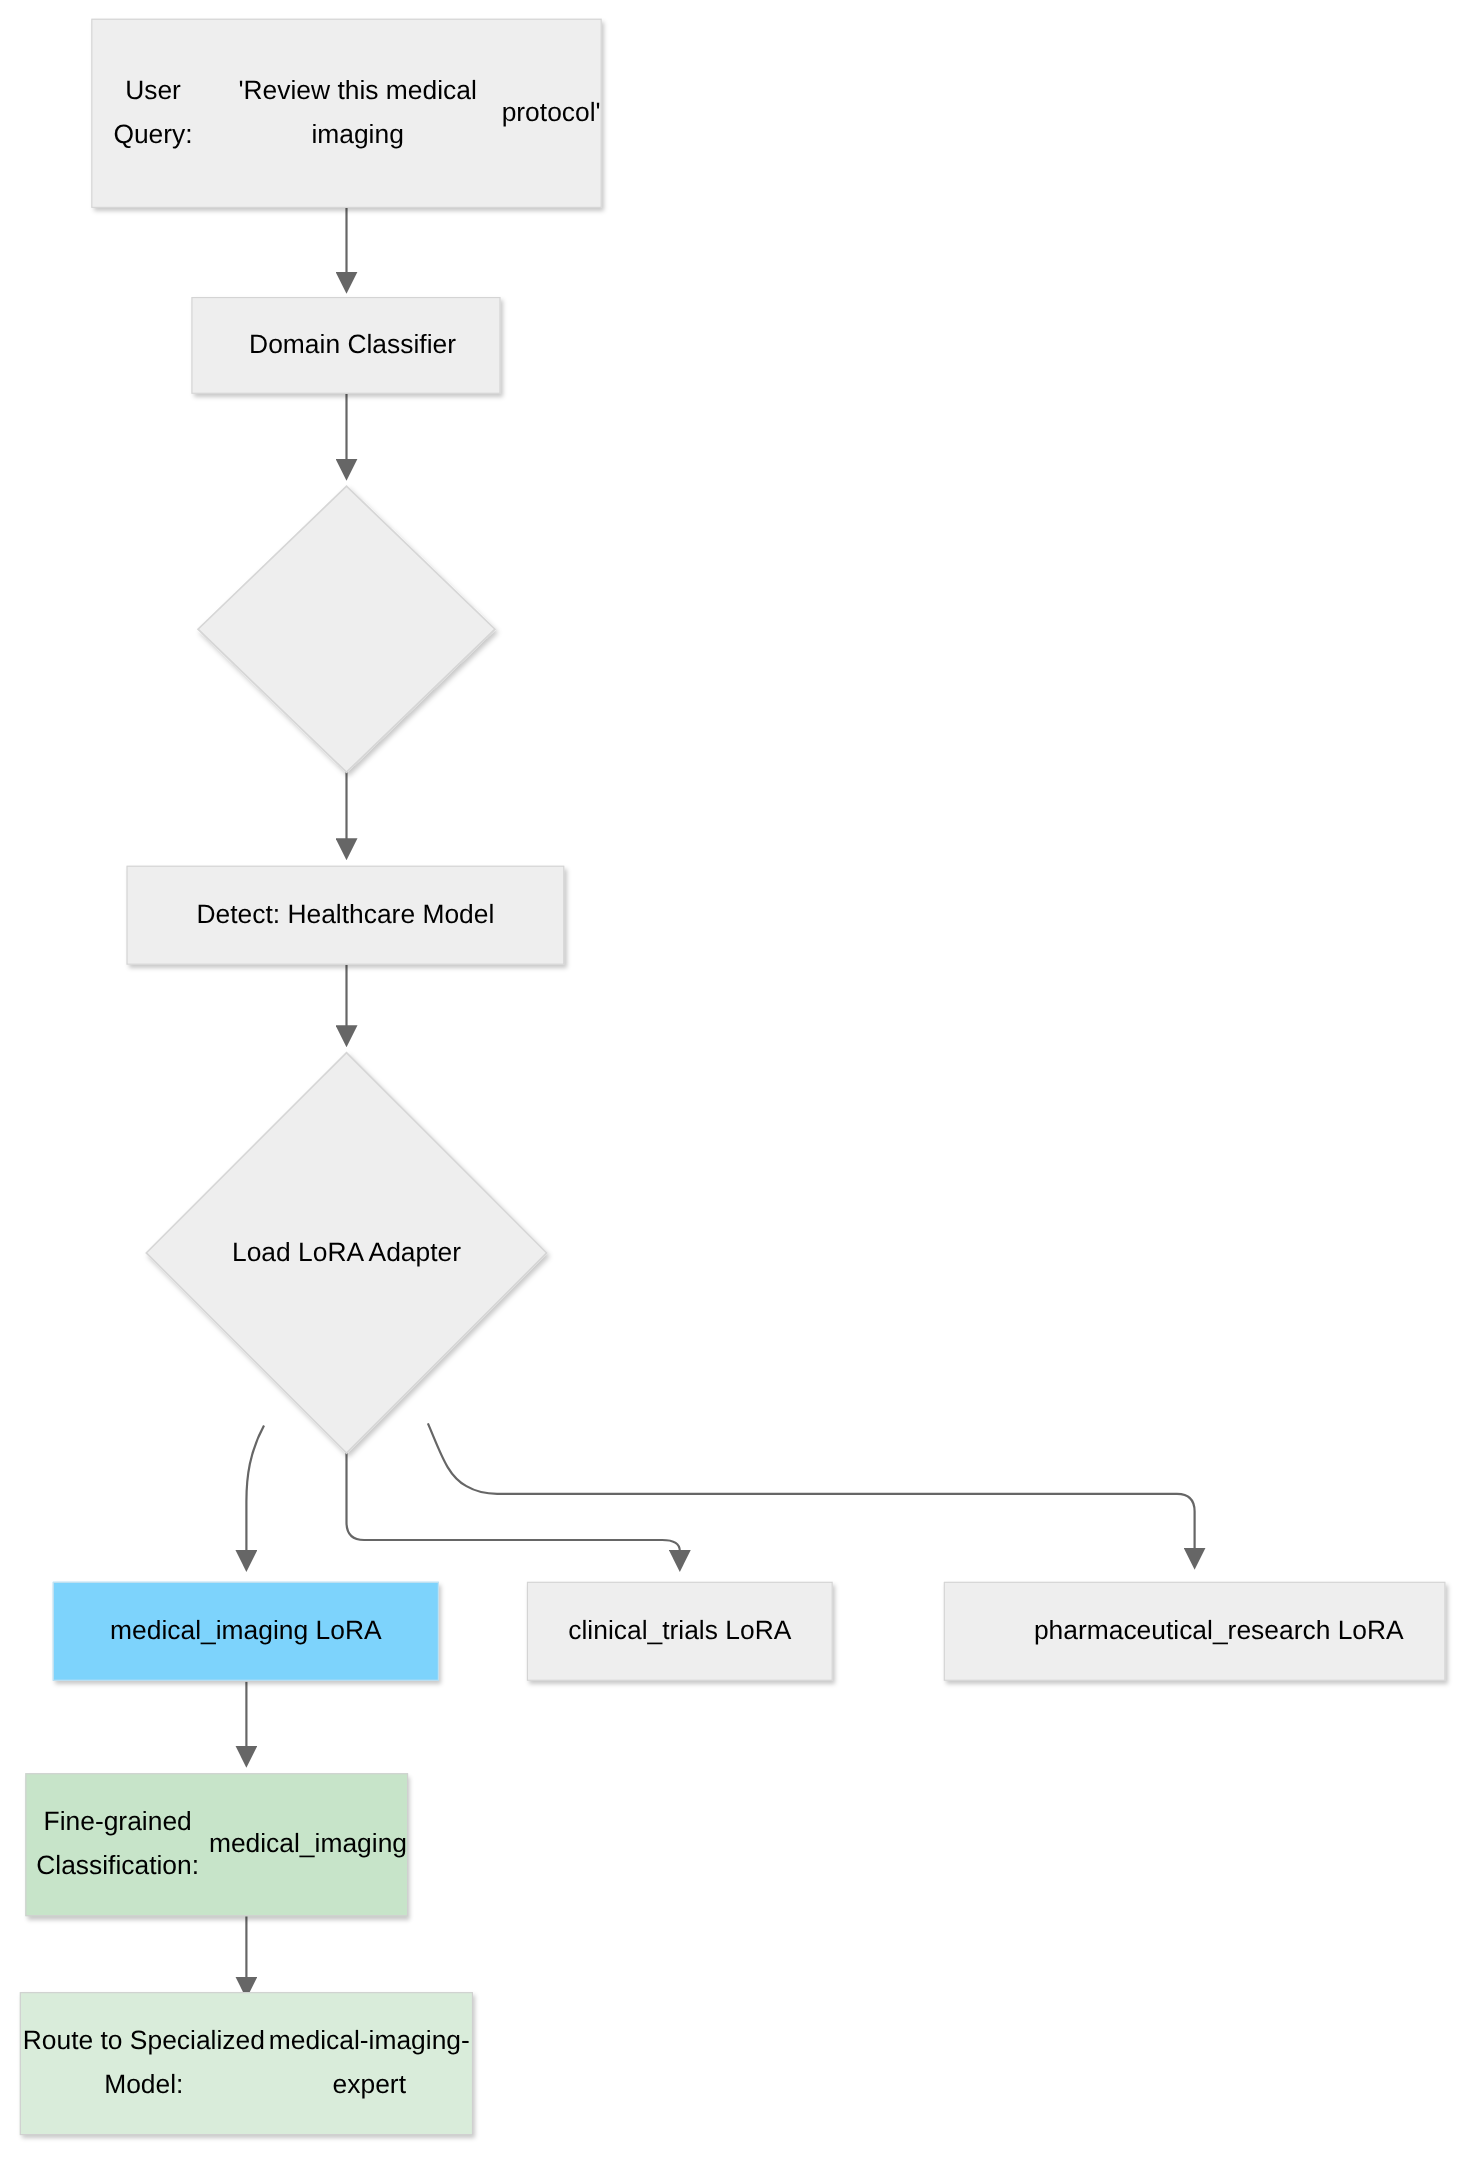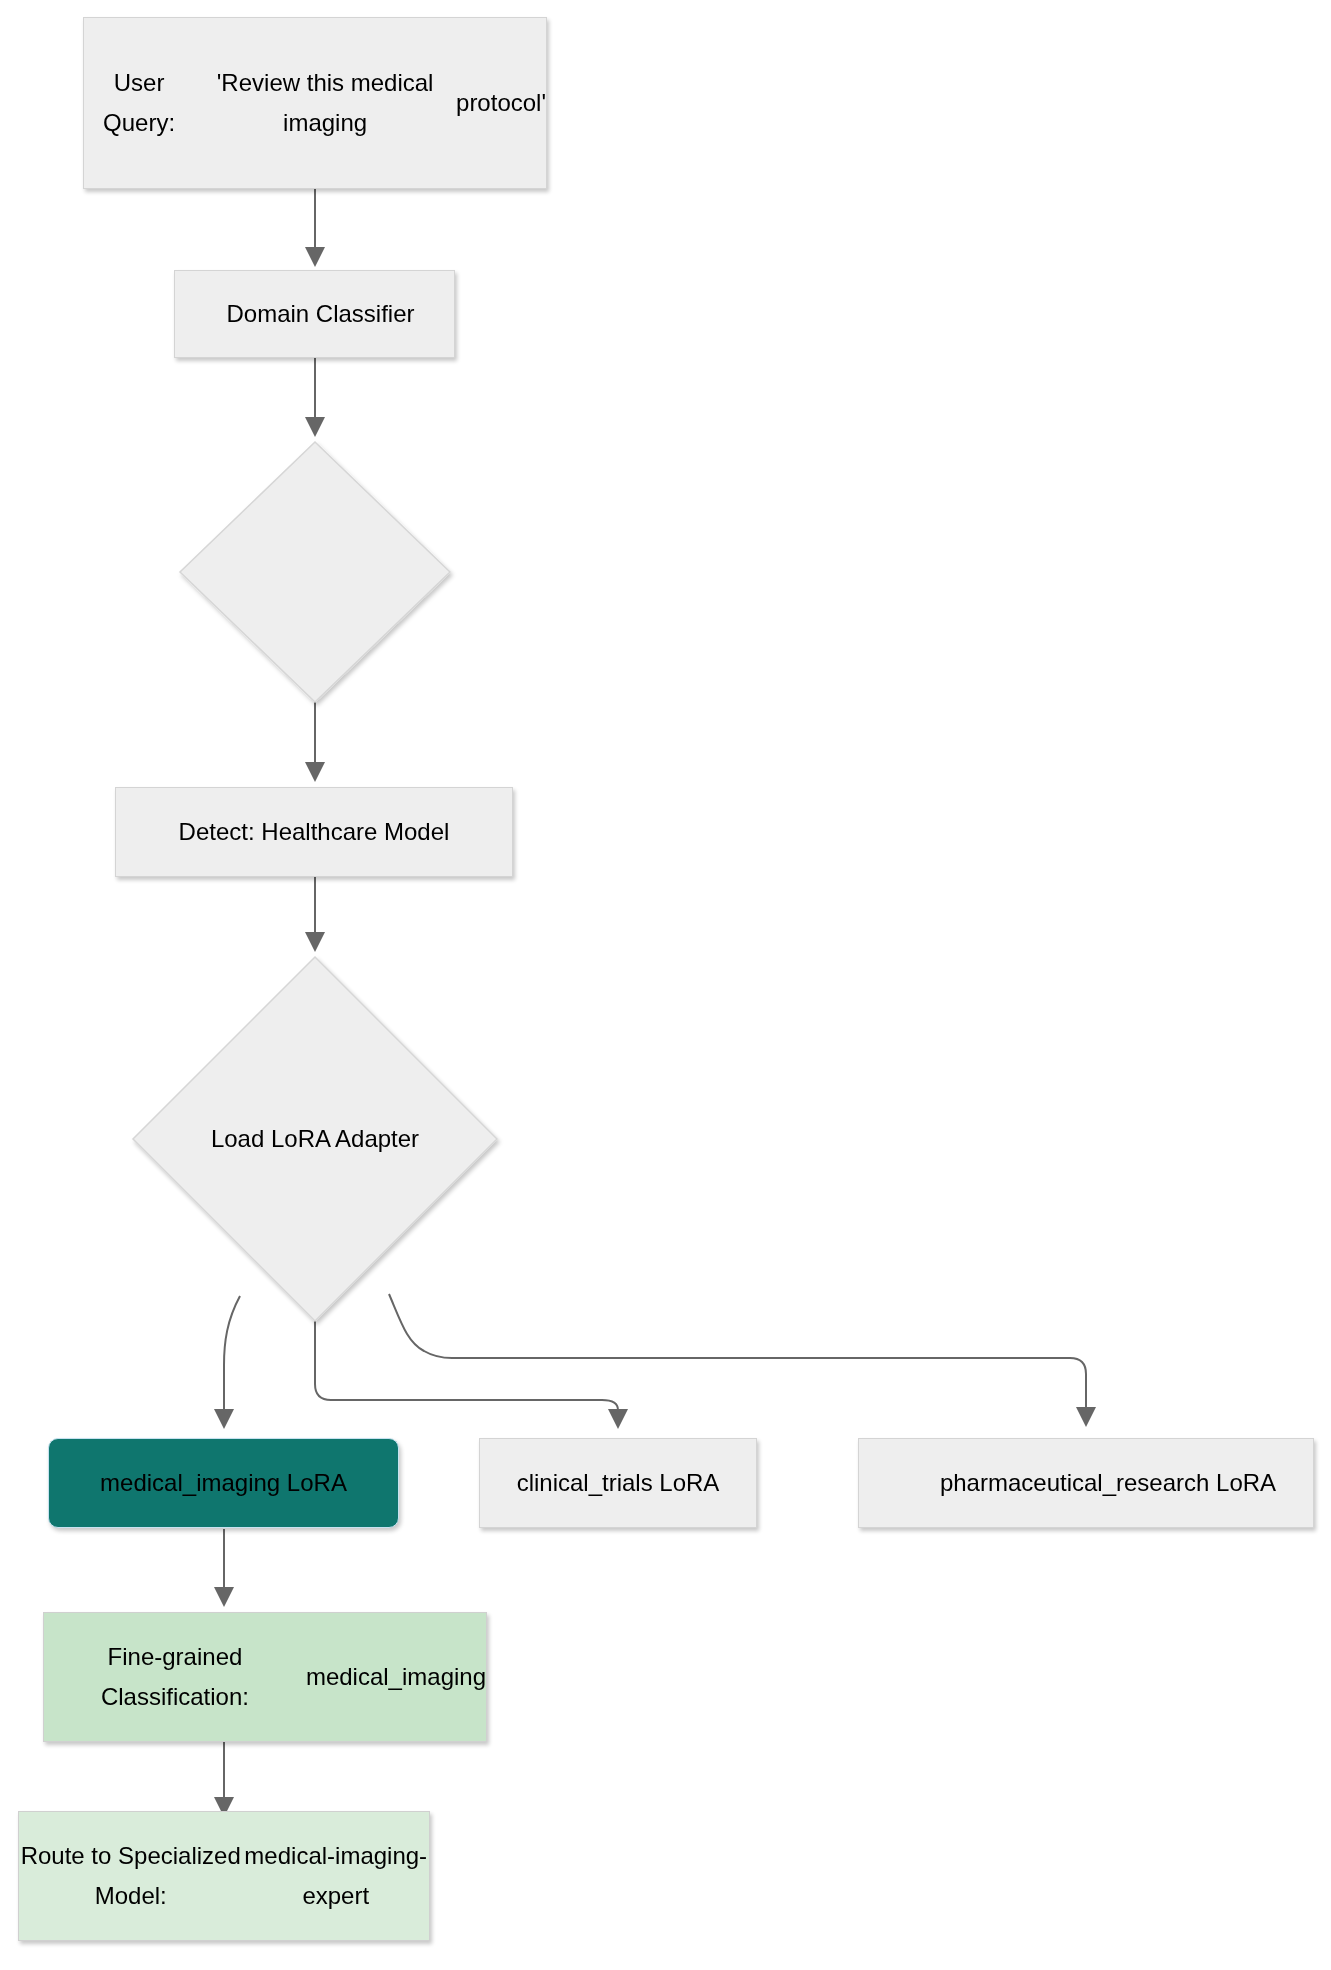--- a/index.html
+++ b/index.html
@@ -18,21 +18,21 @@
     position:absolute;
     box-sizing:border-box;
     display:flex;flex-direction:row;
     align-items:center;justify-content:center;
     text-align:center;
     font-size:24px;line-height:40px;
     border:1px solid #d4d4d4;
     background:#eeeeee;
     box-shadow:2px 3px 4px rgba(0,0,0,0.22);
   }
-  .node.blue{background:#0f766e;border-color:#c6e2f0;border-radius:10px;}
+  .node.blue{background:#7dd3fc;border-color:#c6e2f0;}
   .node.green-dark{background:#c7e4c9;border-color:#d0d0d0;}
   .node.green-light{background:#d9ecda;border-color:#d0d0d0;}
   .diamond-label{
     position:absolute;
     display:flex;align-items:center;justify-content:center;
     text-align:center;font-size:24px;line-height:32px;
   }
 </style>
 </head>
 <body>
@@ -87,21 +87,21 @@
   </div>
 
   <div class="node" style="left:479px;top:1438px;width:278px;height:90px;justify-content:center;">
     <div>clinical_trials LoRA</div>
   </div>
 
   <div class="node" style="left:858px;top:1438px;width:456px;height:90px;padding-left:44px;">
     <div>pharmaceutical_research LoRA</div>
   </div>
 
-  <div class="node green-dark" style="left:23px;top:1612px;width:444px;height:130px;margin-left:20px;">
+  <div class="node green-dark" style="left:23px;top:1612px;width:348px;height:130px;">
     <div>Fine-grained Classification:</div>
     <div>medical_imaging</div>
   </div>
 
   <div class="node green-light" style="left:18px;top:1811px;width:412px;height:130px;">
     <div>Route to Specialized Model:</div>
     <div>medical-imaging-expert</div>
   </div>
 
 </div>

